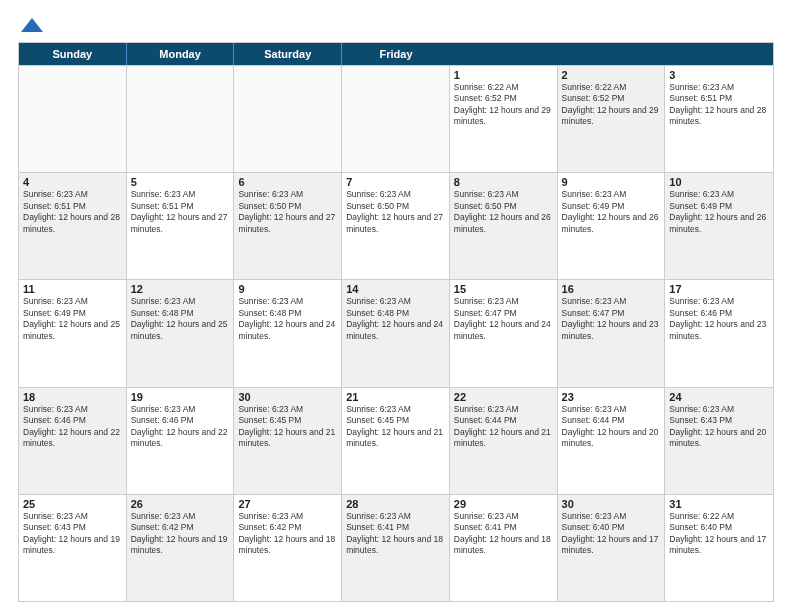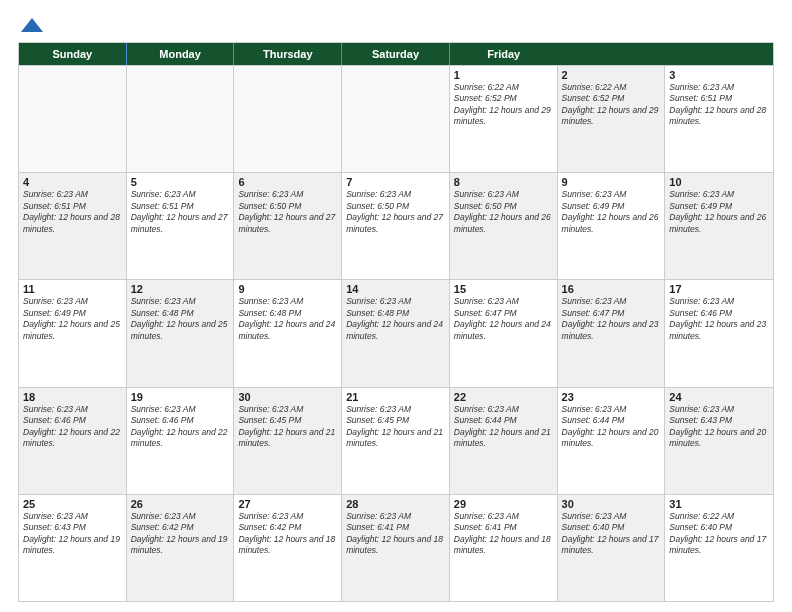--- a/index.html
+++ b/index.html
@@ -62,21 +62,21 @@
     }
     .calendar {
       flex: 1;
       display: flex;
       flex-direction: column;
       border: 1px solid #ccc;
     }
     .cal-header {
       display: grid;
       grid-template-columns: repeat(7, 1fr);
-      background: #14532d;
+      background: #0c4a6e;
     }
     .cal-header-cell {
       color: white;
       font-size: 11px;
       font-weight: bold;
       padding: 5px 4px;
       text-align: center;
       border-right: 1px solid #4a8ad4;
     }
     .cal-header-cell:last-child { border-right: none; }
@@ -107,21 +107,20 @@
       font-size: 11px;
       font-weight: bold;
       color: #222;
       display: block;
       margin-bottom: 1px;
     }
     .cell-text {
       font-size: 8.5px;
       line-height: 1.35;
       color: #333;
-      font-style: italic;
     }
   </style>
 </head>
 <body>
 
 <div class="page">
   <div class="header">
     <div class="logo">
       <div class="logo-text">
         <span class="logo-general"></span>
@@ -134,21 +133,20 @@
     <div class="title-section">
       <div class="main-title"></div>
       <div class="subtitle"></div>
     </div>
   </div>
 
   <div class="calendar">
     <div class="cal-header">
     <div class="cal-header-cell">Sunday</div>
         <div class="cal-header-cell">Monday</div>
-        <div class="cal-header-cell">Thursday</div>
         <div class="cal-header-cell">Saturday</div>
         <div class="cal-header-cell">Friday</div>
       </div>
     <div class="cal-body">
     <div class="cal-row">
           <div class="cal-cell empty"></div>
           <div class="cal-cell empty"></div>
           <div class="cal-cell empty"></div>
           <div class="cal-cell empty"></div>
           <div class="cal-cell">

